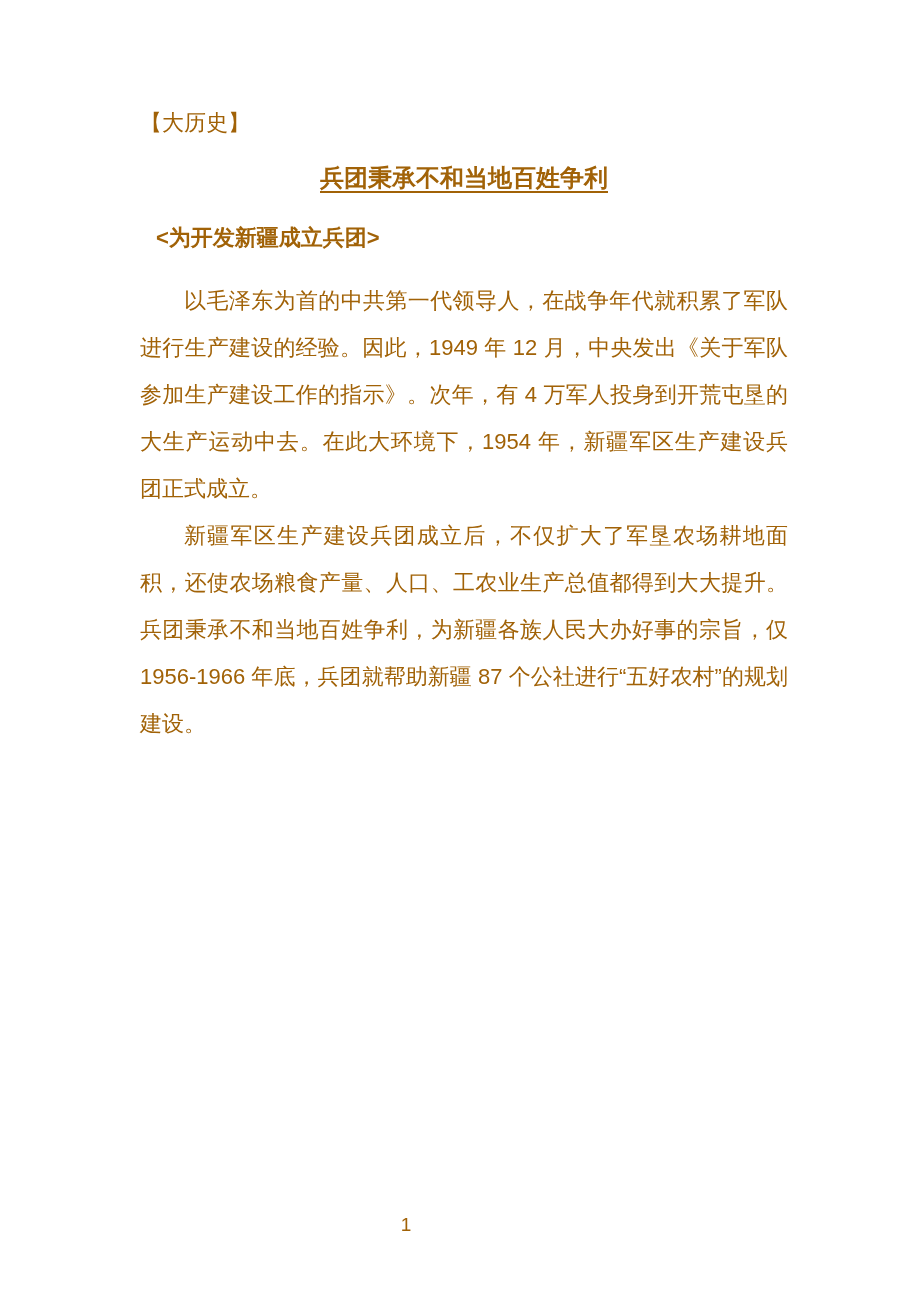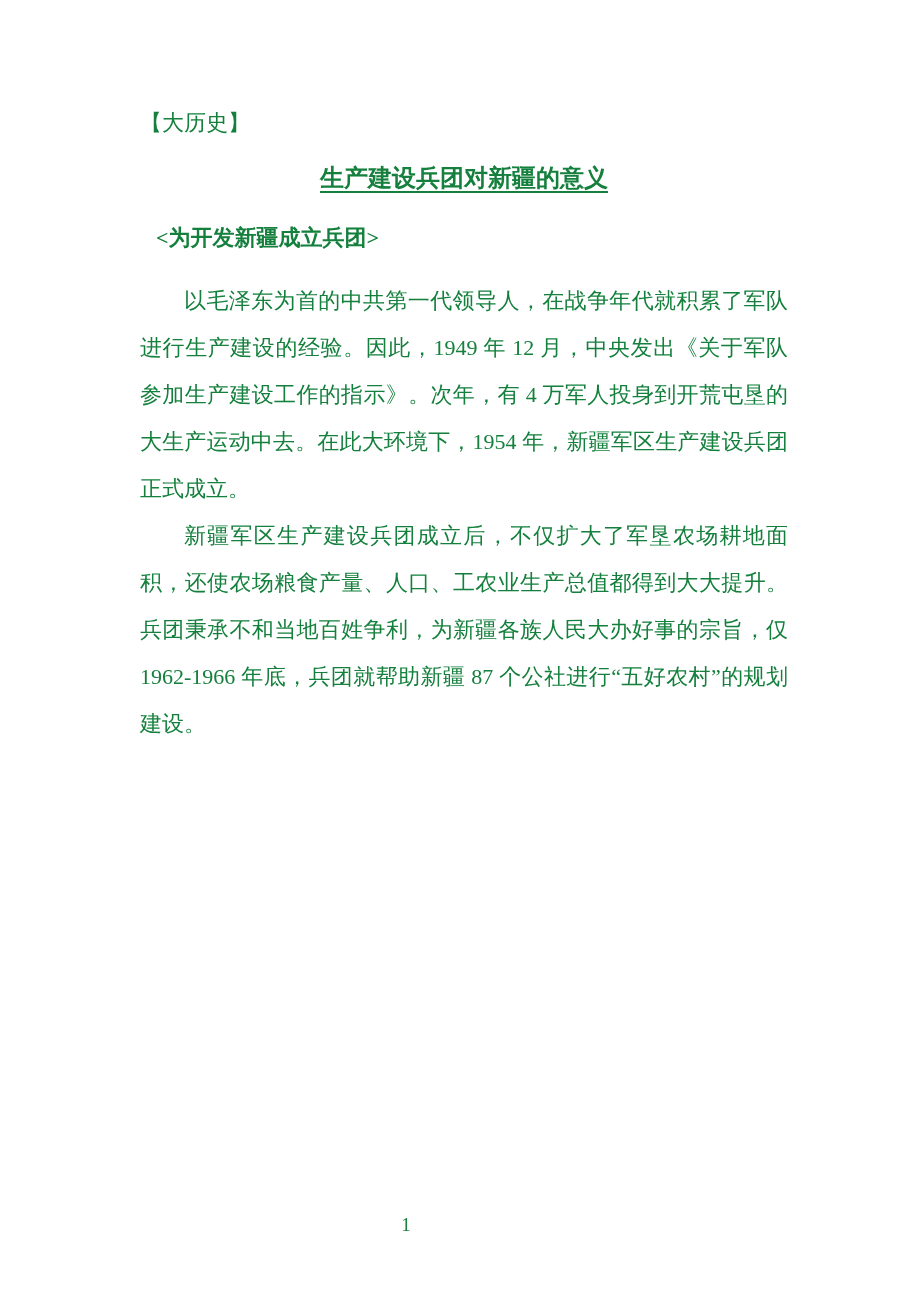--- a/index.html
+++ b/index.html
@@ -5,22 +5,22 @@
   html, body {
     margin: 0;
     padding: 0;
     background: #ffffff;
   }
   .page {
     position: relative;
     width: 812px;
     height: 1302px;
     background: #ffffff;
-    color: #15803d;
-    font-family: Liberation Serif, serif;
+    color: #a16207;
+    font-family: Liberation Sans, sans-serif;
     overflow: hidden;
     box-sizing: border-box;
   }
   .content {
     position: absolute;
     top: 106px;
     left: 140px;
     width: 648px;
     font-size: 22px;
     line-height: 47px;
@@ -69,27 +69,27 @@
   }
 </style>
 </head>
 <body>
 
 <div class="page">
   <div class="content">
 
     <p class="category-tag">【大历史】</p>
 
-    <h1 class="doc-title"><span class="underline">生产建设兵团对新疆的意义</span></h1>
+    <h1 class="doc-title"><span class="underline">兵团秉承不和当地百姓争利</span></h1>
 
 
     <h2 class="section-heading">&lt;为开发新疆成立兵团&gt;</h2>
 
 
     <p class="body-para">以毛泽东为首的中共第一代领导人，在战争年代就积累了军队进行生产建设的经验。因此，1949 年 12 月，中央发出《关于军队参加生产建设工作的指示》。次年，有 4 万军人投身到开荒屯垦的大生产运动中去。在此大环境下，1954 年，新疆军区生产建设兵团正式成立。</p>
 
 
-    <p class="body-para">新疆军区生产建设兵团成立后，不仅扩大了军垦农场耕地面积，还使农场粮食产量、人口、工农业生产总值都得到大大提升。兵团秉承不和当地百姓争利，为新疆各族人民大办好事的宗旨，仅 1962-1966 年底，兵团就帮助新疆 87 个公社进行“五好农村”的规划建设。</p>
+    <p class="body-para">新疆军区生产建设兵团成立后，不仅扩大了军垦农场耕地面积，还使农场粮食产量、人口、工农业生产总值都得到大大提升。兵团秉承不和当地百姓争利，为新疆各族人民大办好事的宗旨，仅 1956-1966 年底，兵团就帮助新疆 87 个公社进行“五好农村”的规划建设。</p>
 
   </div>
 
   <div class="page-number">1</div>
 </div>
 
 </body></html>

